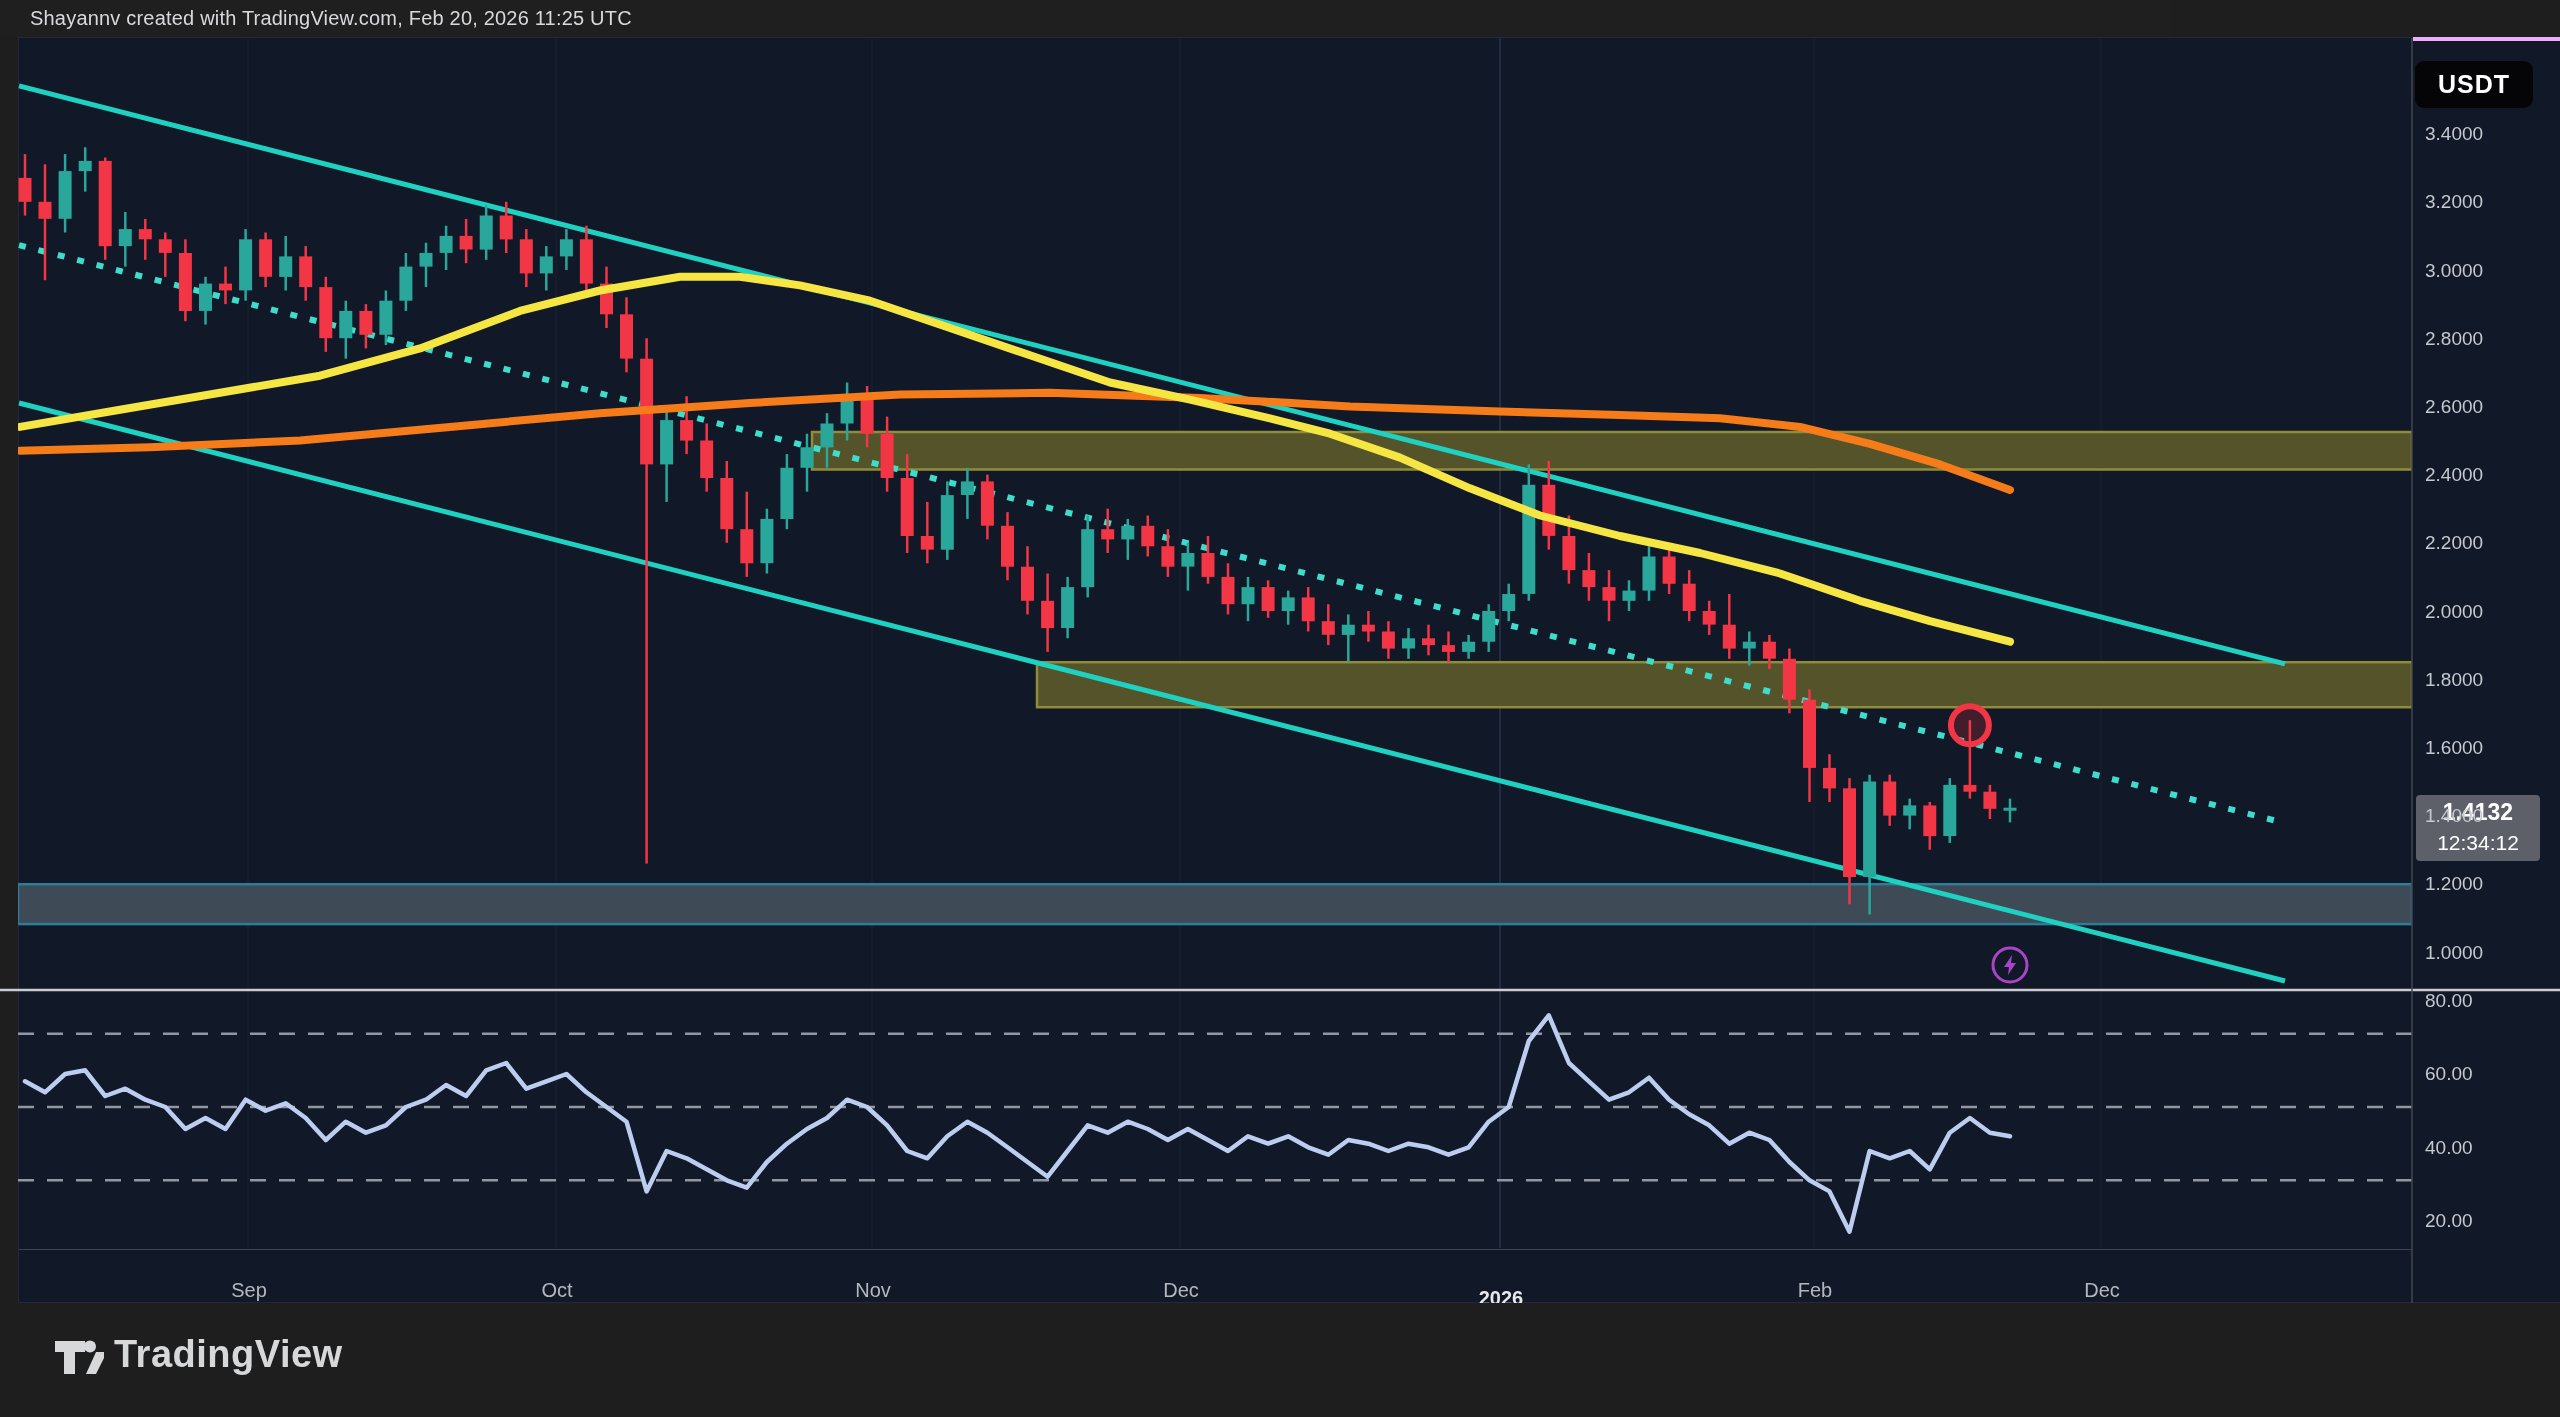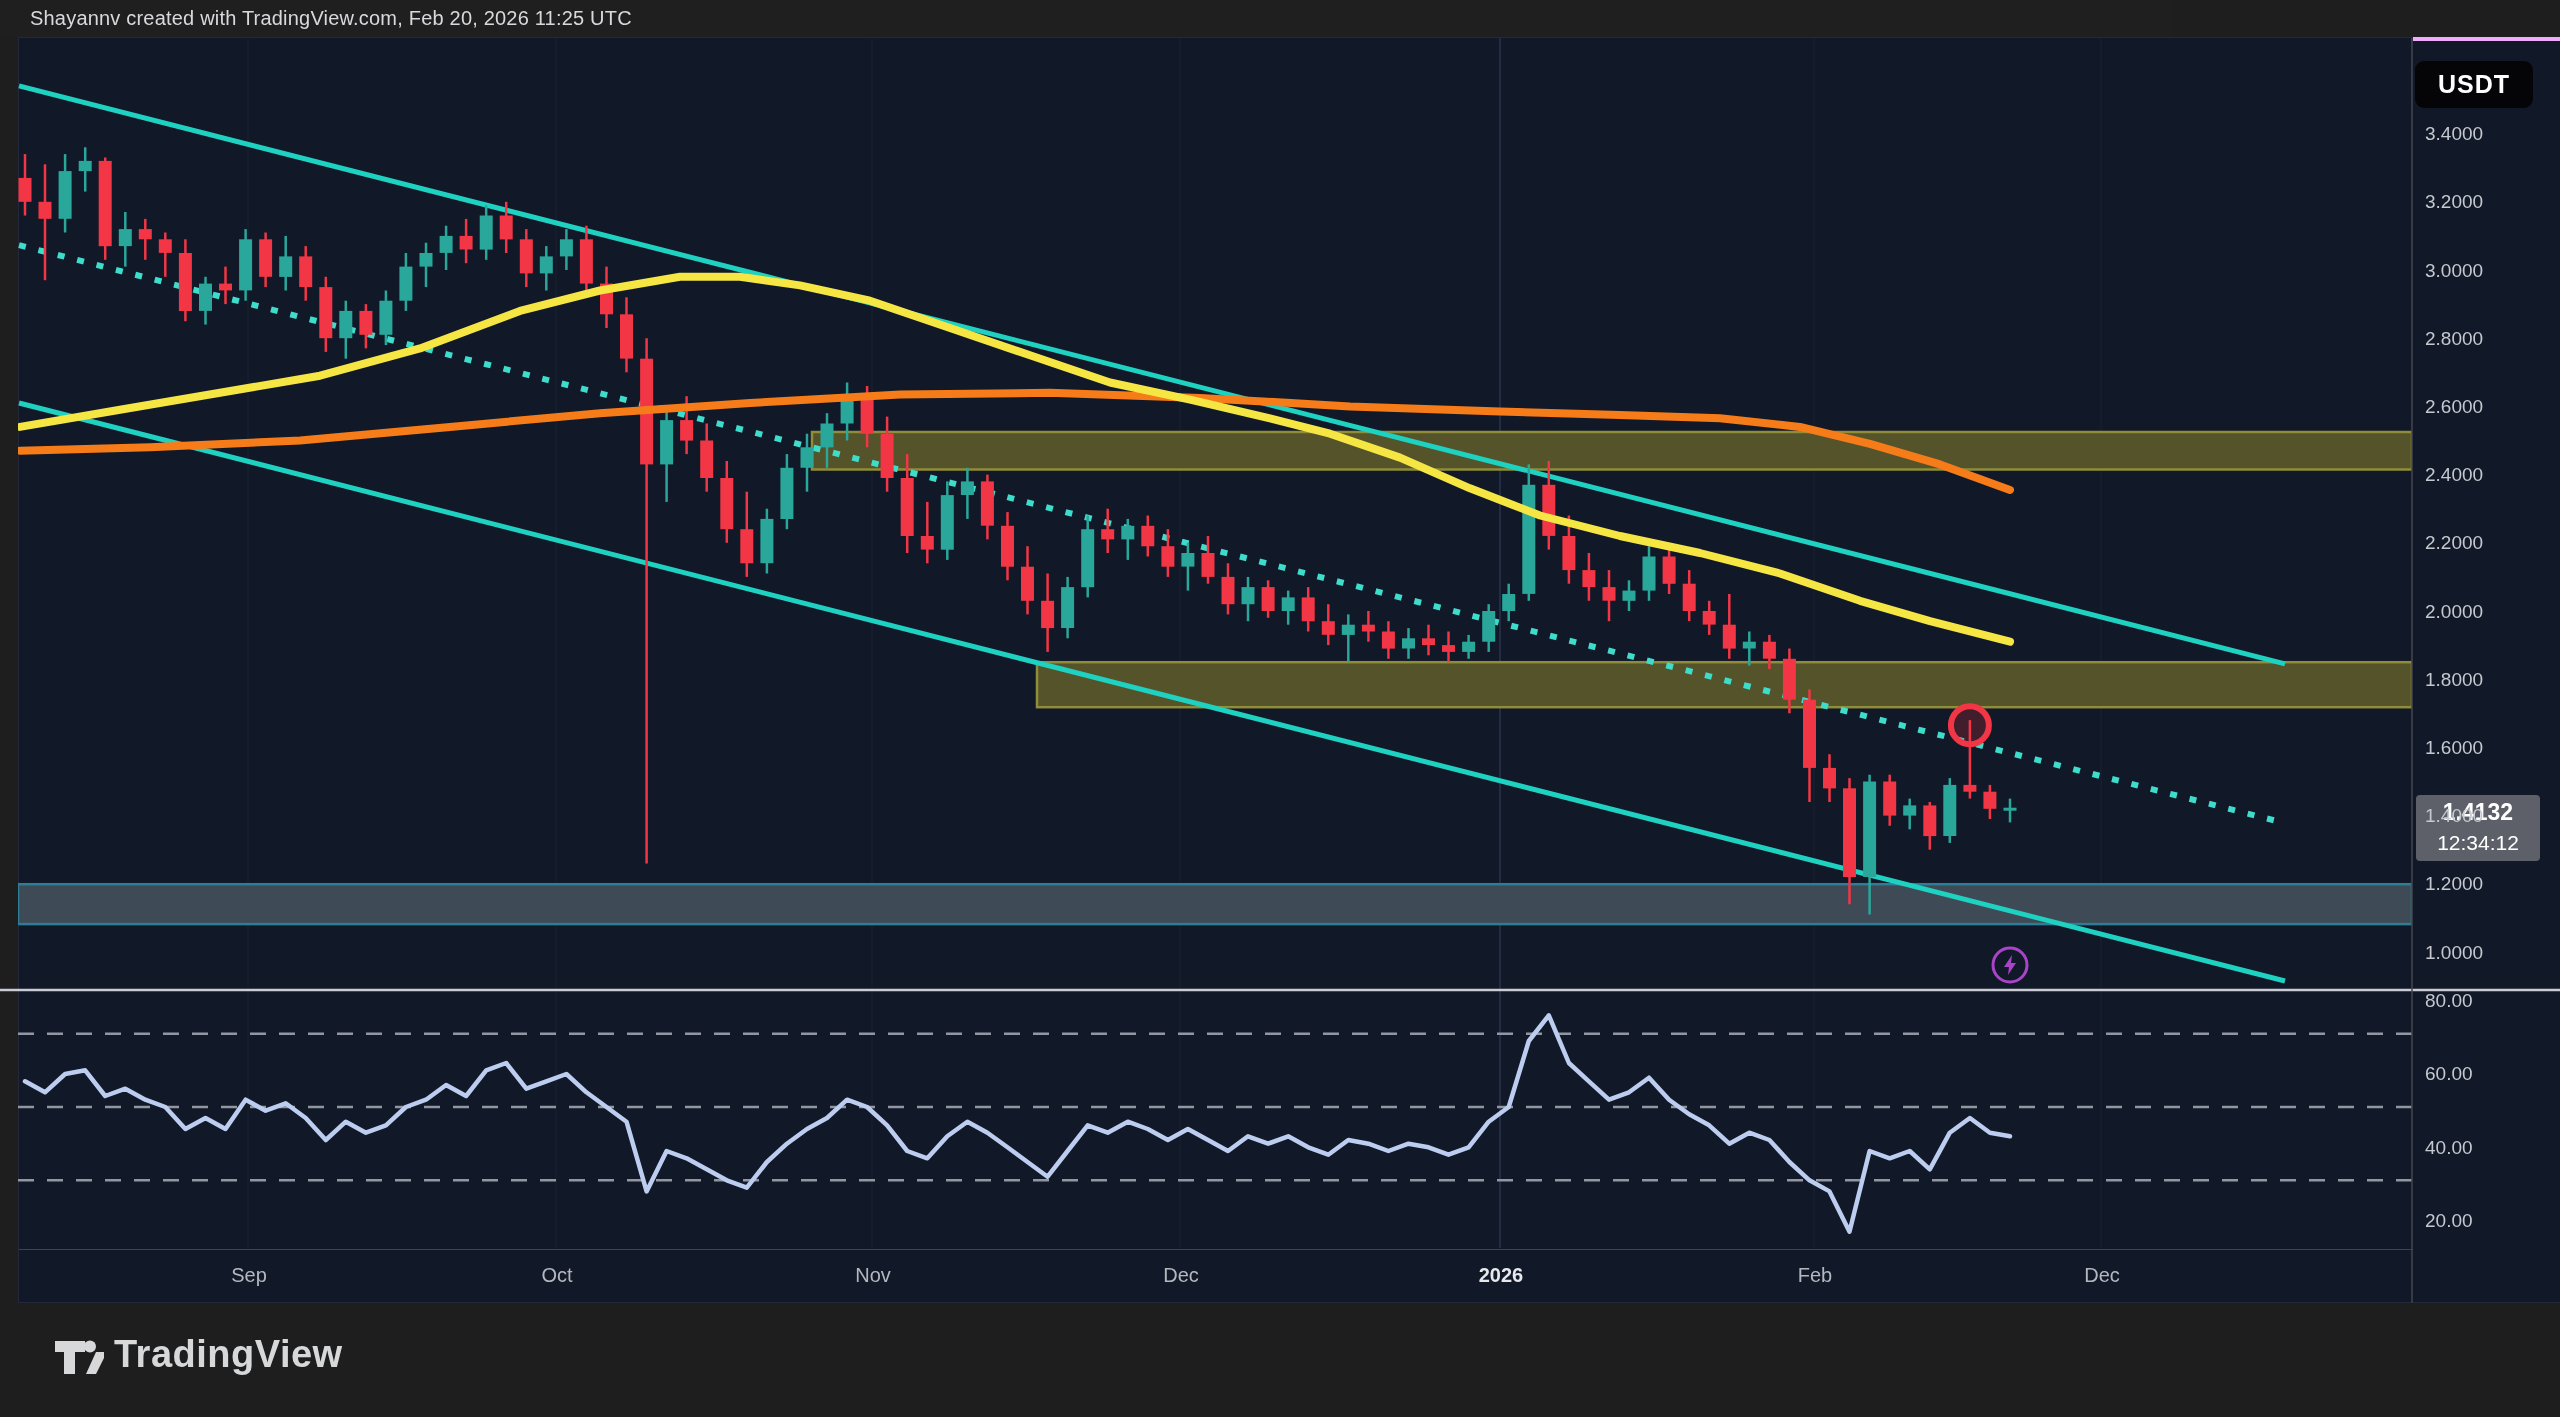--- a/index.html
+++ b/index.html
@@ -8,42 +8,42 @@
   #topbar .title{position:absolute;left:30px;top:0;line-height:37px;font-size:20px;color:#d8d9dd;letter-spacing:.2px;}
   #chart-region{position:absolute;left:18px;top:37px;width:2394px;height:1266px;background:#111827;border:1px solid #23283a;box-sizing:border-box;}
   #axis-region{position:absolute;left:2413px;top:37px;width:147px;height:1266px;background:#111827;border-top:4px solid #f0abfc;border-bottom:1px solid #23283a;box-sizing:border-box;}
   svg#chart-canvas{position:absolute;left:0;top:0;}
   .axis-label{position:absolute;left:12px;width:120px;height:24px;line-height:24px;font-size:19px;color:#c5c8cf;}
   #usdt-badge{position:absolute;left:2px;top:20px;width:118px;height:47px;background:#050507;border-radius:9px;color:#fff;font-size:25px;font-weight:bold;text-align:center;line-height:47px;letter-spacing:1px;}
   #price-label-box{position:absolute;left:3px;width:124px;height:66px;background:#5d6069;border-radius:4px;color:#ffffff;text-align:center;}
   #price-label-box .p{display:block;font-size:23px;font-weight:bold;line-height:34px;}
   #price-label-box .c{display:block;font-size:21px;line-height:28px;}
   #time-axis{position:absolute;left:0;top:1211px;width:2394px;height:55px;border-top:1px solid #3f434e;}
-  .time-label{position:absolute;top:14px;transform:translateX(-50%);font-size:20px;color:#b4b7bf;}
+  .time-label{position:absolute;top:29px;transform:translateX(-50%);font-size:20px;color:#b4b7bf;}
   .time-label.year{color:#e6e8ec;font-weight:bold;}
   #footer{position:absolute;left:0;top:1303px;width:2560px;height:114px;background:#1e1e1e;}
   #footer .brand{position:absolute;left:114px;top:30px;font-size:38px;font-weight:800;color:#d6d8da;letter-spacing:.5px;}
   #logo-mark{position:absolute;left:52px;top:30px;}
 </style>
 </head>
 <body>
 
 <div id="page">
 
   <div id="topbar">
     <span class="title">Shayannv created with TradingView.com, Feb 20, 2026 11:25 UTC</span>
   </div>
 
   <div id="chart-region">
       <div id="time-axis">
         <div class="time-label" style="left: 230px;">Sep</div>
         <div class="time-label" style="left: 538px;">Oct</div>
         <div class="time-label" style="left: 854px;">Nov</div>
         <div class="time-label" style="left: 1162px;">Dec</div>
-        <div class="time-label year" style="left: 1482px;">2026</div>
+        <div class="time-label year" style="left: 1482px; margin-top: 8px;">2026</div>
         <div class="time-label" style="left: 1796px;">Feb</div>
         <div class="time-label" style="left: 2083px;">Dec</div>
       </div>
     </div>
 
   <div id="axis-region">
     <div id="usdt-badge">USDT</div>
     <div id="price-label-box" style="top: 753.699px;">
       <span class="p">1.4132</span>
       <span class="c">12:34:12</span>

